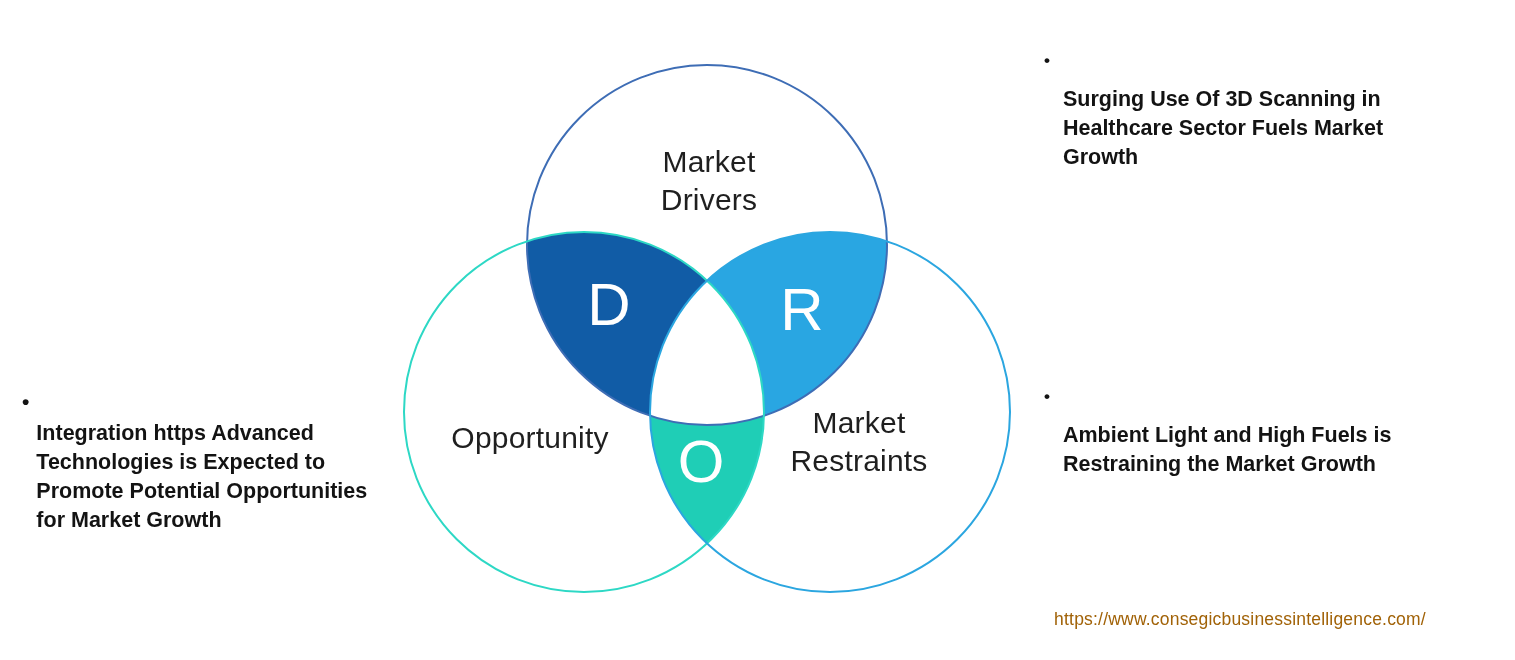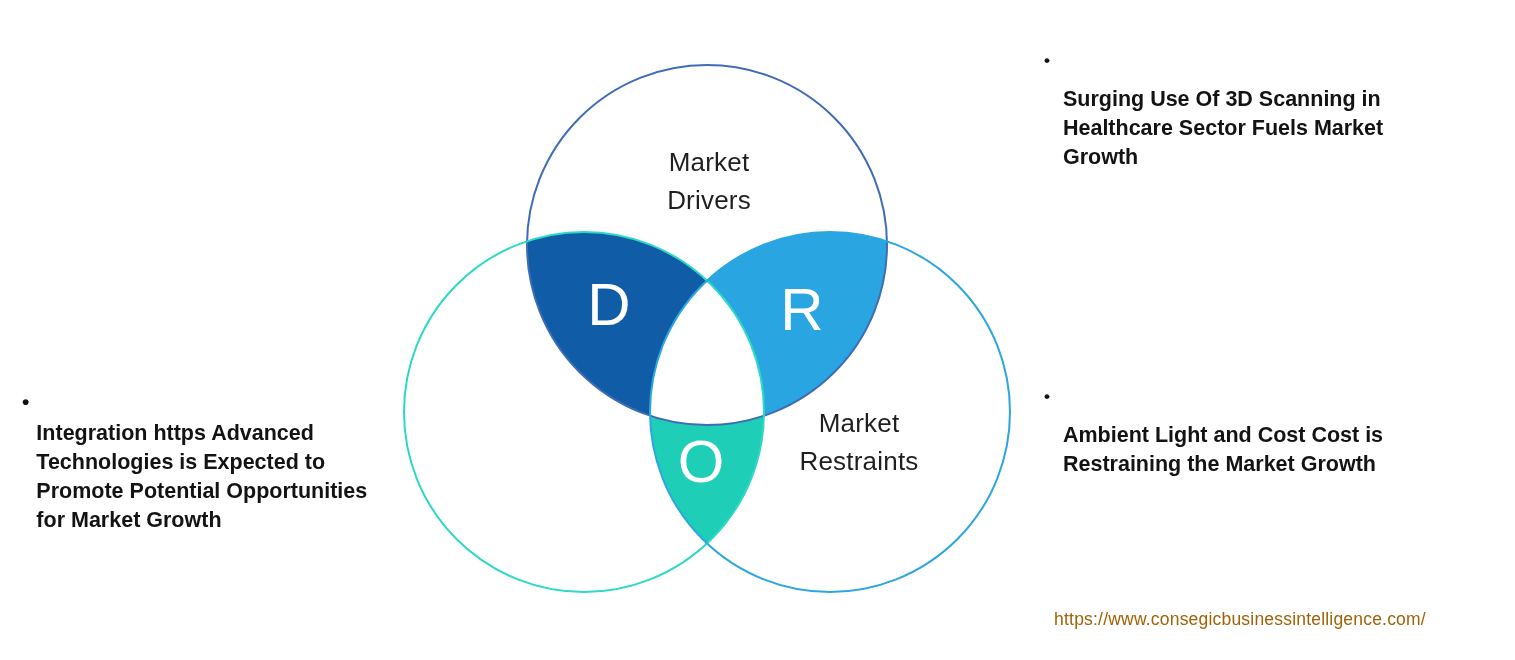--- a/index.html
+++ b/index.html
@@ -17,21 +17,21 @@
     height: 660px;
     background: #ffffff;
   }
   .stage svg {
     position: absolute;
     left: 0;
     top: 0;
   }
   .abs { position: absolute; }
   .venn-label {
-    font-size: 26px;
+    font-size: 30px;
     line-height: 38px;
     color: #1f1f1f;
     text-align: center;
     white-space: pre-line;
     letter-spacing: 0.2px;
   }
   .venn-letter {
     font-size: 60px;
     line-height: 62px;
     font-weight: 400;
@@ -102,20 +102,21 @@
     </g>
 
     <circle cx="707" cy="245" r="180" fill="none" stroke-width="2" stroke="#3e6db5"></circle>
     <circle cx="584" cy="412" r="180" fill="none" stroke-width="2" stroke="#2dd8c5"></circle>
     <circle cx="830" cy="412" r="180" fill="none" stroke-width="2" stroke="#2ba6e0"></circle>
   </svg>
 
   <div class="abs venn-label" style="left:609px; top:143px; width:200px;">Market
 Drivers</div>
 
+  <div class="abs venn-label" style="left:420px; top:419px; width:220px;">Opportunity</div>
 
   <div class="abs venn-label" style="left:759px; top:404px; width:200px;">Market
 Restraints</div>
 
   <div class="abs venn-letter" style="left:569px; top:274px; width:80px;">D</div>
 
   <div class="abs venn-letter" style="left:762px; top:279px; width:80px;">R</div>
 
   <div class="abs venn-letter" style="left:661px; top:431px; width:80px;">O</div>
 
@@ -129,19 +130,19 @@
 
   <div class="abs bullet-item" style="left:1044px; top:53px; width:420px;">
     <span class="marker-raised">•</span>
     <span class="bullet-text">Surging Use Of 3D Scanning in
 Healthcare Sector Fuels Market
 Growth</span>
   </div>
 
   <div class="abs bullet-item" style="left:1044px; top:389px; width:420px;">
     <span class="marker-raised">•</span>
-    <span class="bullet-text">Ambient Light and Cost Cost is
+    <span class="bullet-text">Ambient Light and High Fuels is
 Restraining the Market Growth</span>
   </div>
 
   <div class="abs footer-url" style="left:995px; top:609px; width:490px;">https://www.consegicbusinessintelligence.com/</div>
 
 </div>
 
 </body></html>

